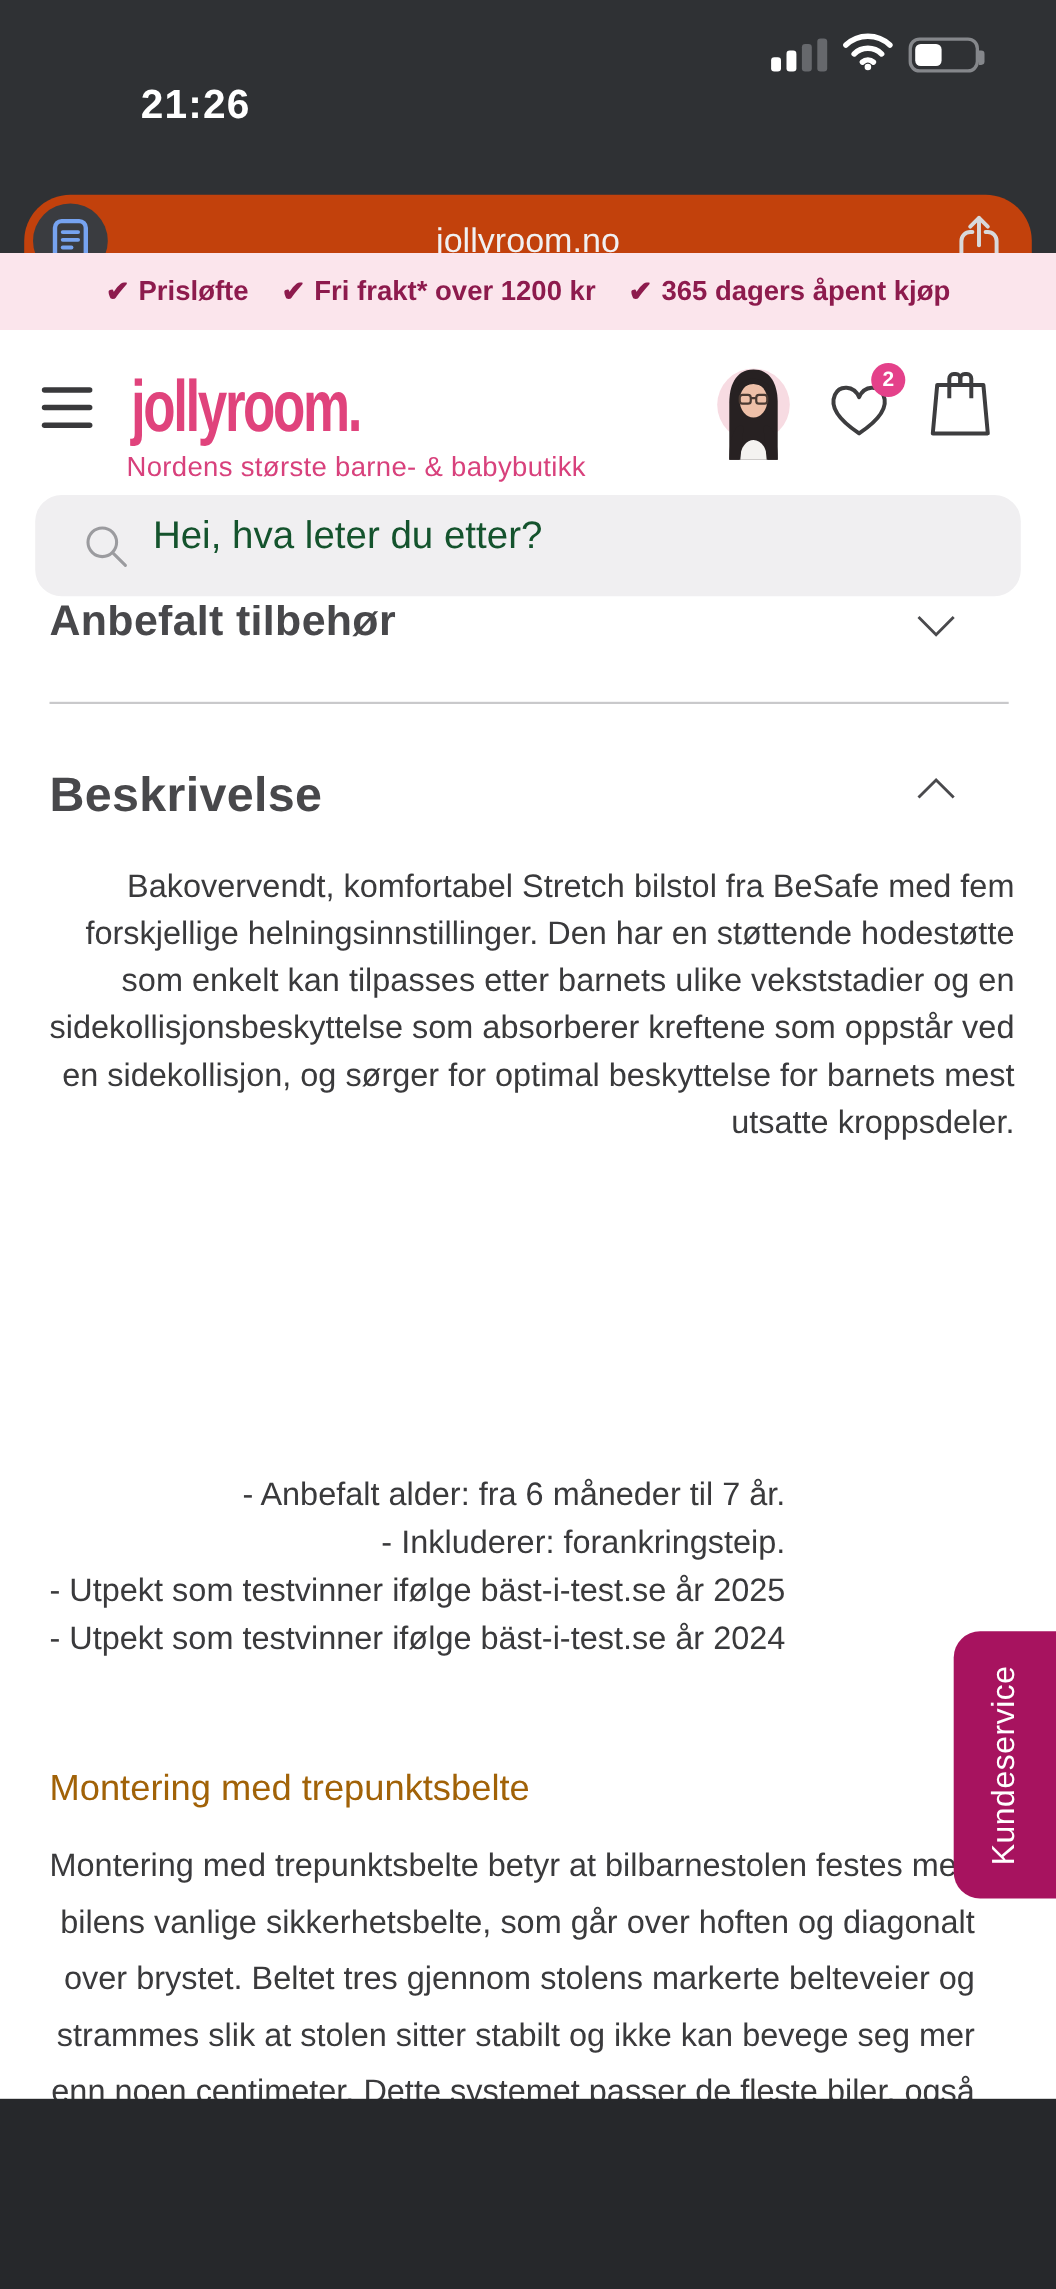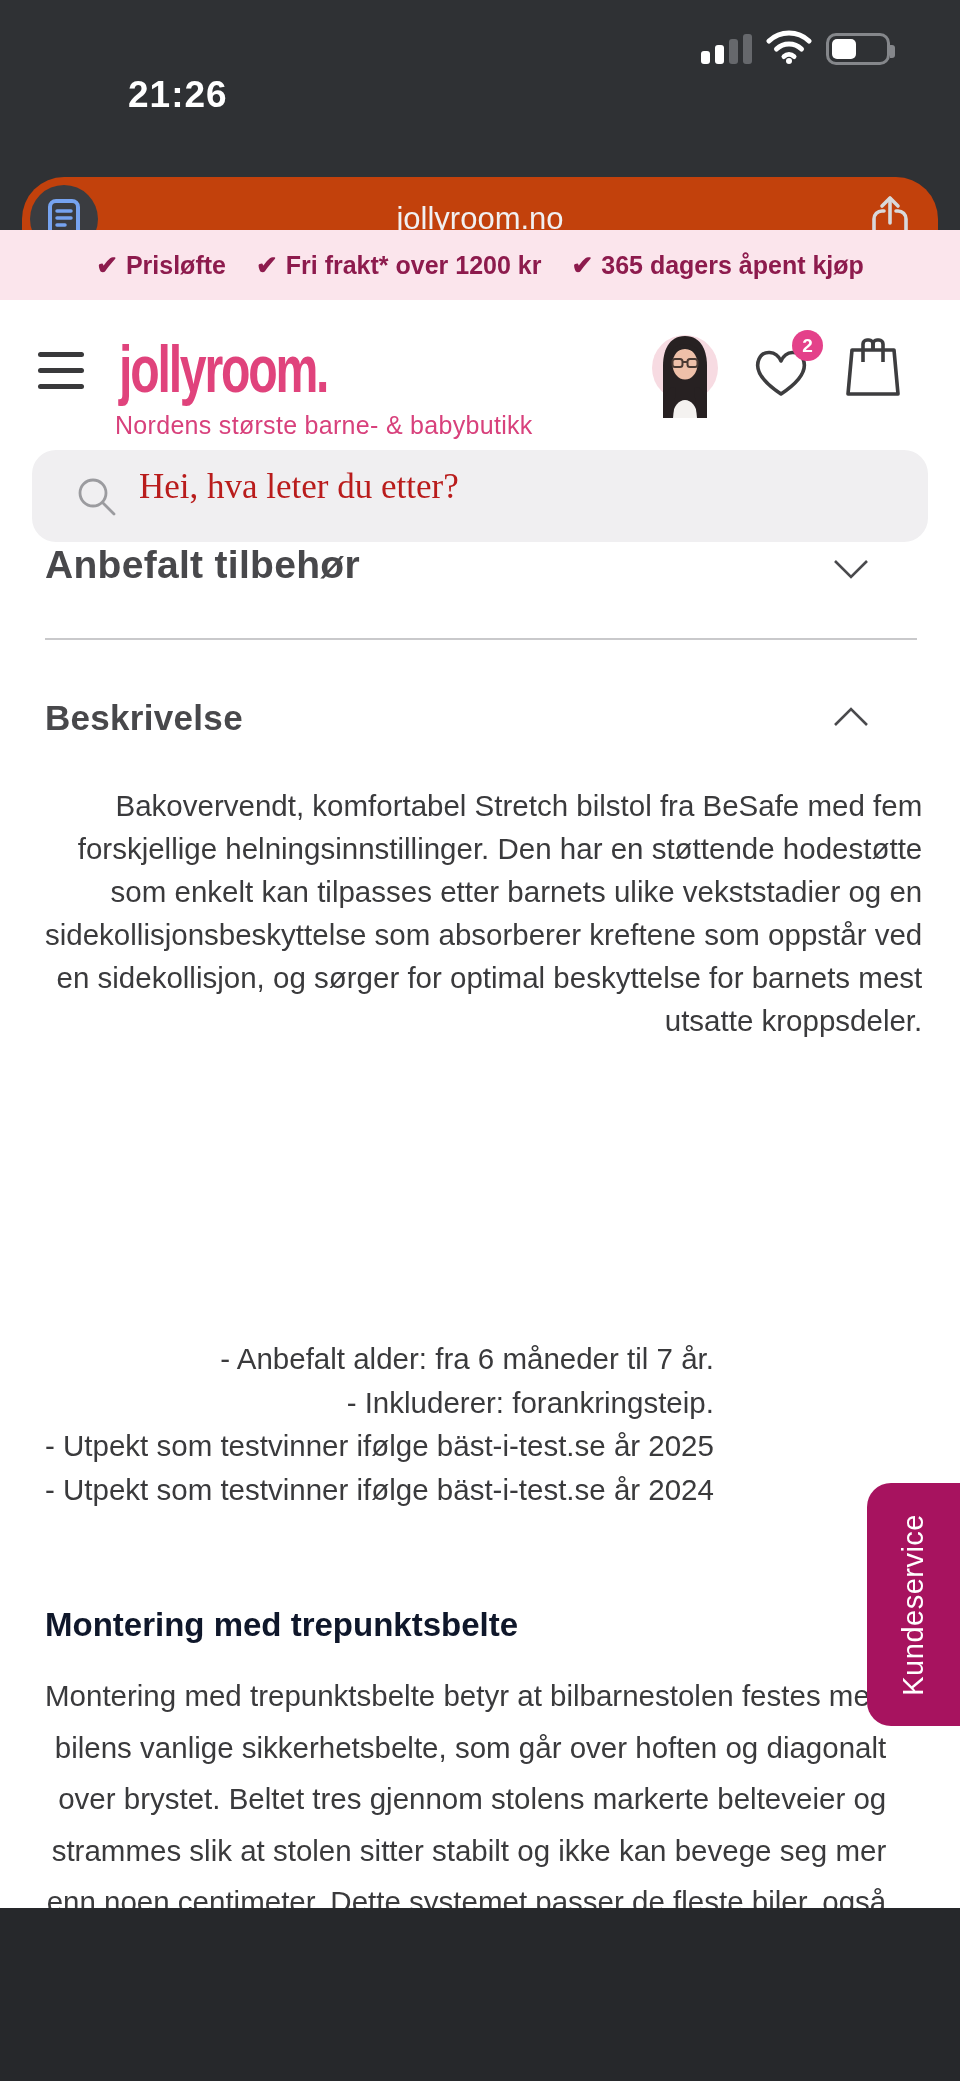--- a/index.html
+++ b/index.html
@@ -54,36 +54,36 @@
     display:flex; align-items:center; justify-content:center;
   }
   .bag-btn { position:absolute; left:842px; top:332px; }
   
   .searchbar {
     position:absolute; left:32px; top:450px; width:896px; height:92px;
     background:#f0eff1; border-radius:24px;
   }
   .search-ic { position:absolute; left:42px; top:24px; }
   .search-ph { position:absolute; left:107px; top:0; height:73px; display:flex; align-items:center;
-    color:#b91c1c; font-size:35px;font-family:Liberation Serif, serif; }
+    color:#14532d; font-size:35px; }
   
   .acc-row1-clip { position:absolute; left:45px; top:550px; width:700px; height:36px; overflow:hidden; }
   .acc-row1-clip h2 { margin-top:-7px; }
   .acc-h { font-size:39px; font-weight:bold; color:#48484b; letter-spacing:.3px; }
   .chev { position:absolute; }
   .chev-down { left:832px; top:558px; }
   .divider { position:absolute; left:45px; top:638px; width:872px; height:2px; background:#c9c9cb; }
   .acc-row2 { position:absolute; left:45px; top:698px; }
-  .acc-row2 h2 { font-size:35px; }
+  .acc-row2 h2 { font-size:44px; }
   .chev-up { left:832px; top:706px; }
   .para { position:absolute; left:45px; color:#3a3a3c; font-size:29.5px; white-space:pre;text-align:right; }
   .para1 { top:784px; line-height:43px; }
   .bullets1 { top:1084px; line-height:43px; }
   .bullets2 { top:1337px; line-height:43.5px; }
-  .subheading { position:absolute; left:45px; top:1606px; font-size:33px; font-weight:bold; color:#0f172a; }
+  .subheading { position:absolute; left:45px; top:1606px; font-size:33px; font-weight:normal; color:#a16207; }
   .para2 { top:1670px; line-height:51.5px; }
   
   .kundeservice {
     position:absolute; left:867px; top:1483px; width:93px; height:243px;
     background:#a7135f; border-radius:24px 0 0 24px; z-index:5;
     display:flex; align-items:center; justify-content:center; cursor:pointer;
   }
   .kundeservice span {
     writing-mode:vertical-rl; transform:rotate(180deg);
     color:#ffffff; font-size:29px; letter-spacing:.5px;

